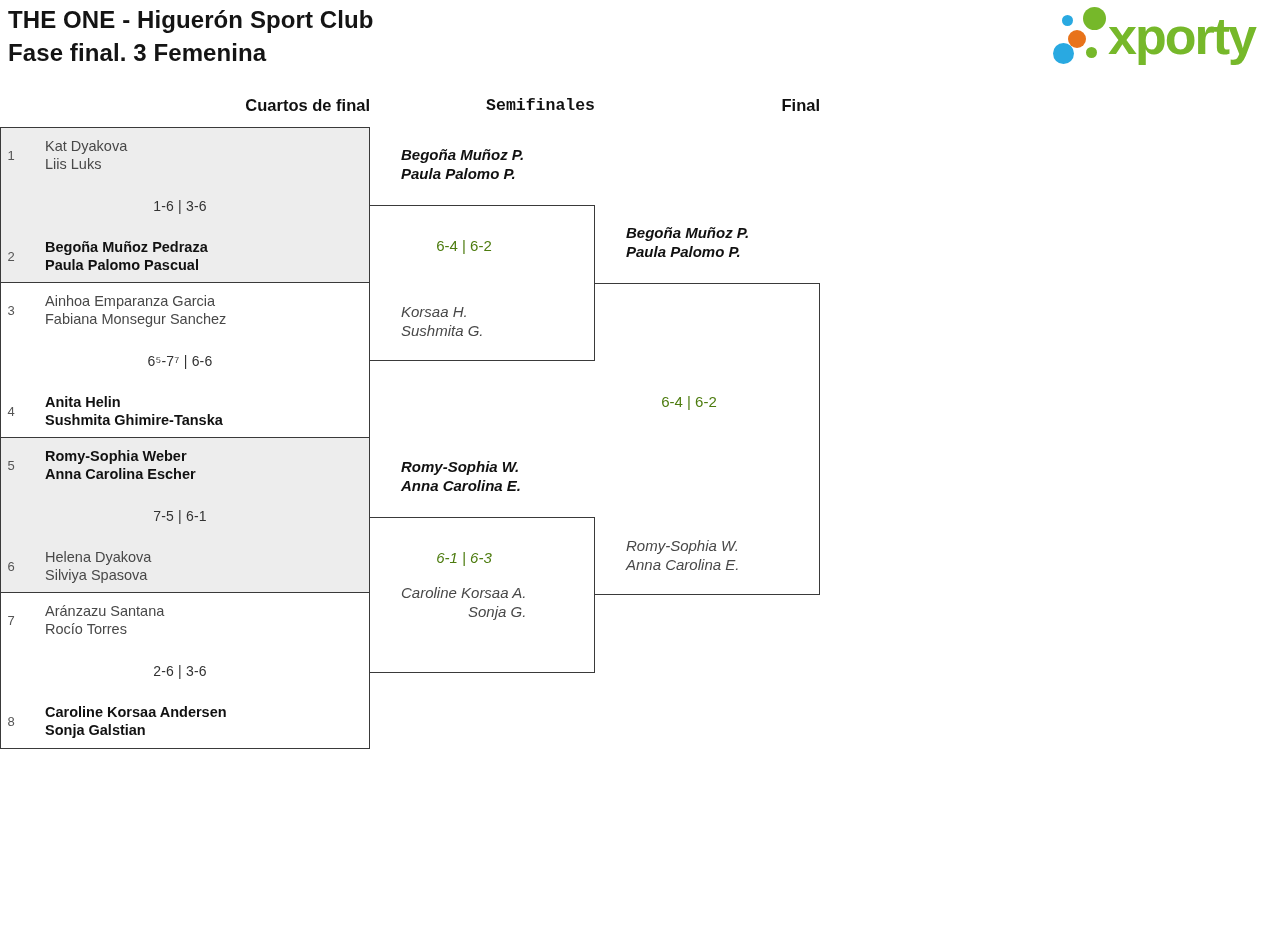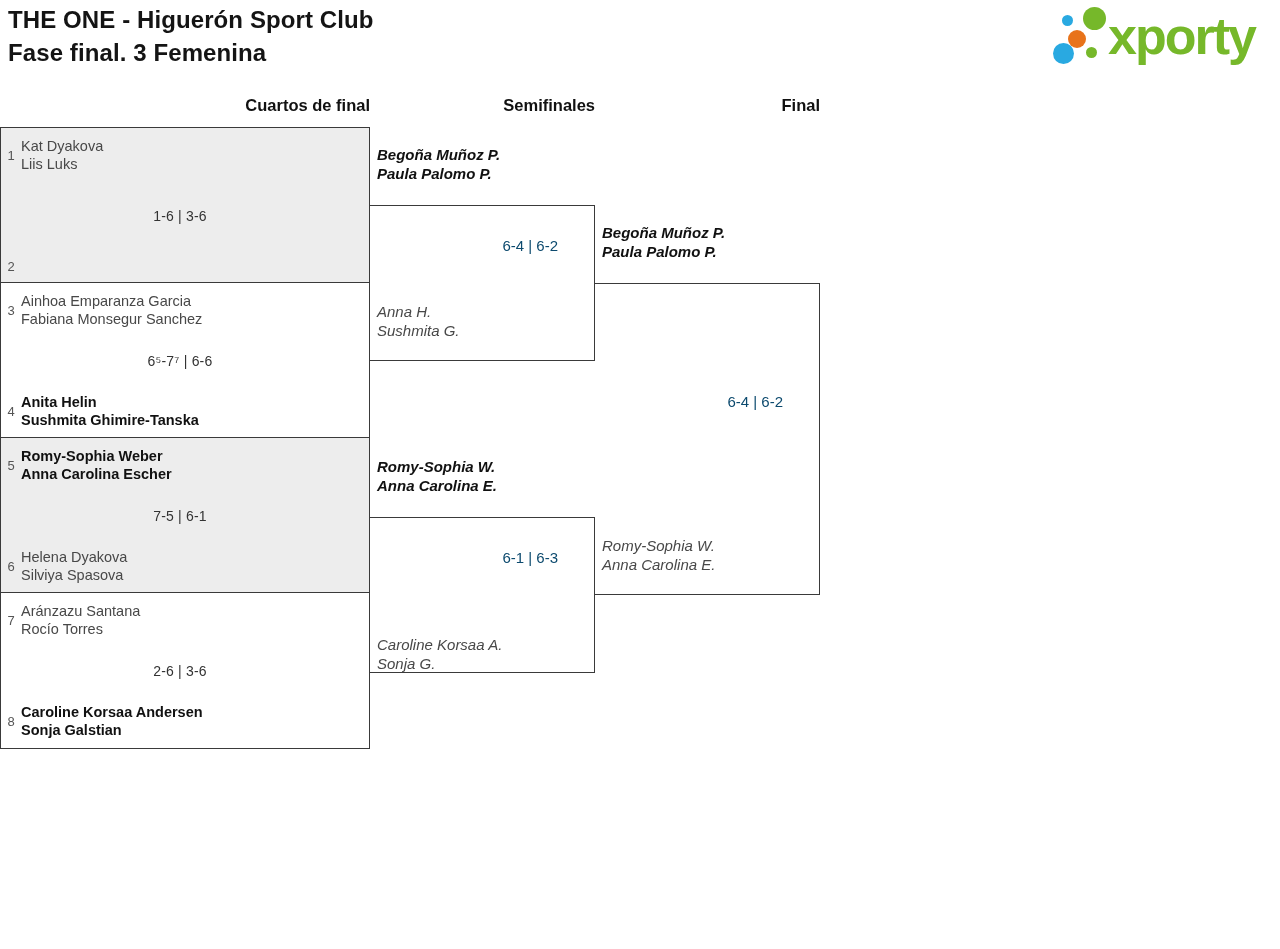--- a/index.html
+++ b/index.html
@@ -25,21 +25,21 @@
     position:absolute;left:60px;top:-10px;
     font-size:52px;font-weight:700;color:#76b82a;
     letter-spacing:-2px;line-height:80px;
   }
 
   
   .round-header{
     top:96px;text-align:right;font-size:16.5px;font-weight:700;color:#111;
   }
   .rh-1{left:0;width:370px;}
-  .rh-2{left:370px;width:225px;}
+  .rh-2{left:370px;width:225px;font-family:Liberation Mono, monospace;}
   .rh-3{left:595px;width:225px;}
 
   
   .match{
     left:0;width:370px;height:157px;box-sizing:border-box;
     border:1px solid #3a3a3a;
     display:flex;flex-direction:column;justify-content:space-between;
     padding:9px 10px 9px 0;
   }
   .match.gray{background:#ededed;}
@@ -47,47 +47,47 @@
   .qf-1{top:127px;}
   .qf-2{top:282px;}
   .qf-3{top:437px;}
   .qf-4{top:592px;}
 
   .team-row{display:flex;align-items:center;}
   .seed{
     flex:none;width:20px;text-align:center;
     font-size:13px;color:#555;
   }
-  .players span{display:block;font-size:14.5px;line-height:18px;color:#484848;}
+  .players span{display:block;font-size:14.5px;line-height:18px;color:#484848;margin-left:24px;}
   .winner .players span{color:#111;font-weight:700;}
   .score{
     text-align:center;font-size:14px;color:#333;letter-spacing:.2px;
   }
 
   
   .frame{
     box-sizing:border-box;
     border:1px solid #3a3a3a;border-left:none;background:transparent;
   }
   .sf1-frame{left:369px;top:205px;width:226px;height:156px;}
   .sf2-frame{left:369px;top:517px;width:226px;height:156px;}
   .final-frame{left:594px;top:283px;width:226px;height:312px;}
 
   
   .adv .players span{font-size:15px;line-height:18.5px;font-style:italic;}
   .adv.winner .players span{color:#111;font-weight:700;}
-  .sf-score{width:188px;text-align:right;font-size:15px;color:#0c4a6e;}
+  .sf-score{width:188px;text-align:center;font-size:15px;color:#4d7c0f;}
 
   .sf1-top{left:377px;top:146px;}
   .sf1-score{left:370px;top:237px;}
   .sf1-bottom{left:377px;top:303px;}
 
   .sf2-top{left:377px;top:458px;}
-  .sf2-score{left:370px;top:549px;}
-  .sf2-bottom{left:377px;top:636px;}
+  .sf2-score{left:370px;top:549px;font-style:italic;}
+  .sf2-bottom{left:377px;top:584px;text-align:right;}
 
   .final-top{left:602px;top:224px;}
   .final-score{left:595px;top:393px;}
   .final-bottom{left:602px;top:537px;}
 </style>
 </head>
 <body>
 
 <div class="abs page-title">
   <div>THE ONE - Higuerón Sport Club</div>
@@ -111,20 +111,24 @@
   <div class="team-row">
     <span class="seed">1</span>
     <span class="players">
       <span>Kat Dyakova</span>
       <span>Liis Luks</span>
     </span>
   </div>
   <div class="score">1-6 | 3-6</div>
   <div class="team-row winner">
     <span class="seed">2</span>
+    <span class="players">
+      <span>Begoña Muñoz Pedraza</span>
+      <span>Paula Palomo Pascual</span>
+    </span>
   </div>
 </div>
 
 <div class="abs match white qf-2">
   <div class="team-row">
     <span class="seed">3</span>
     <span class="players">
       <span>Ainhoa Emparanza Garcia</span>
       <span>Fabiana Monsegur Sanchez</span>
     </span>
@@ -181,21 +185,21 @@
 
 <div class="abs adv winner sf1-top">
   <span class="players">
     <span>Begoña Muñoz P.</span>
     <span>Paula Palomo P.</span>
   </span>
 </div>
 <div class="abs sf-score sf1-score">6-4 | 6-2</div>
 <div class="abs adv sf1-bottom">
   <span class="players">
-    <span>Anna H.</span>
+    <span>Korsaa H.</span>
     <span>Sushmita G.</span>
   </span>
 </div>
 
 <div class="abs adv winner sf2-top">
   <span class="players">
     <span>Romy-Sophia W.</span>
     <span>Anna Carolina E.</span>
   </span>
 </div>

